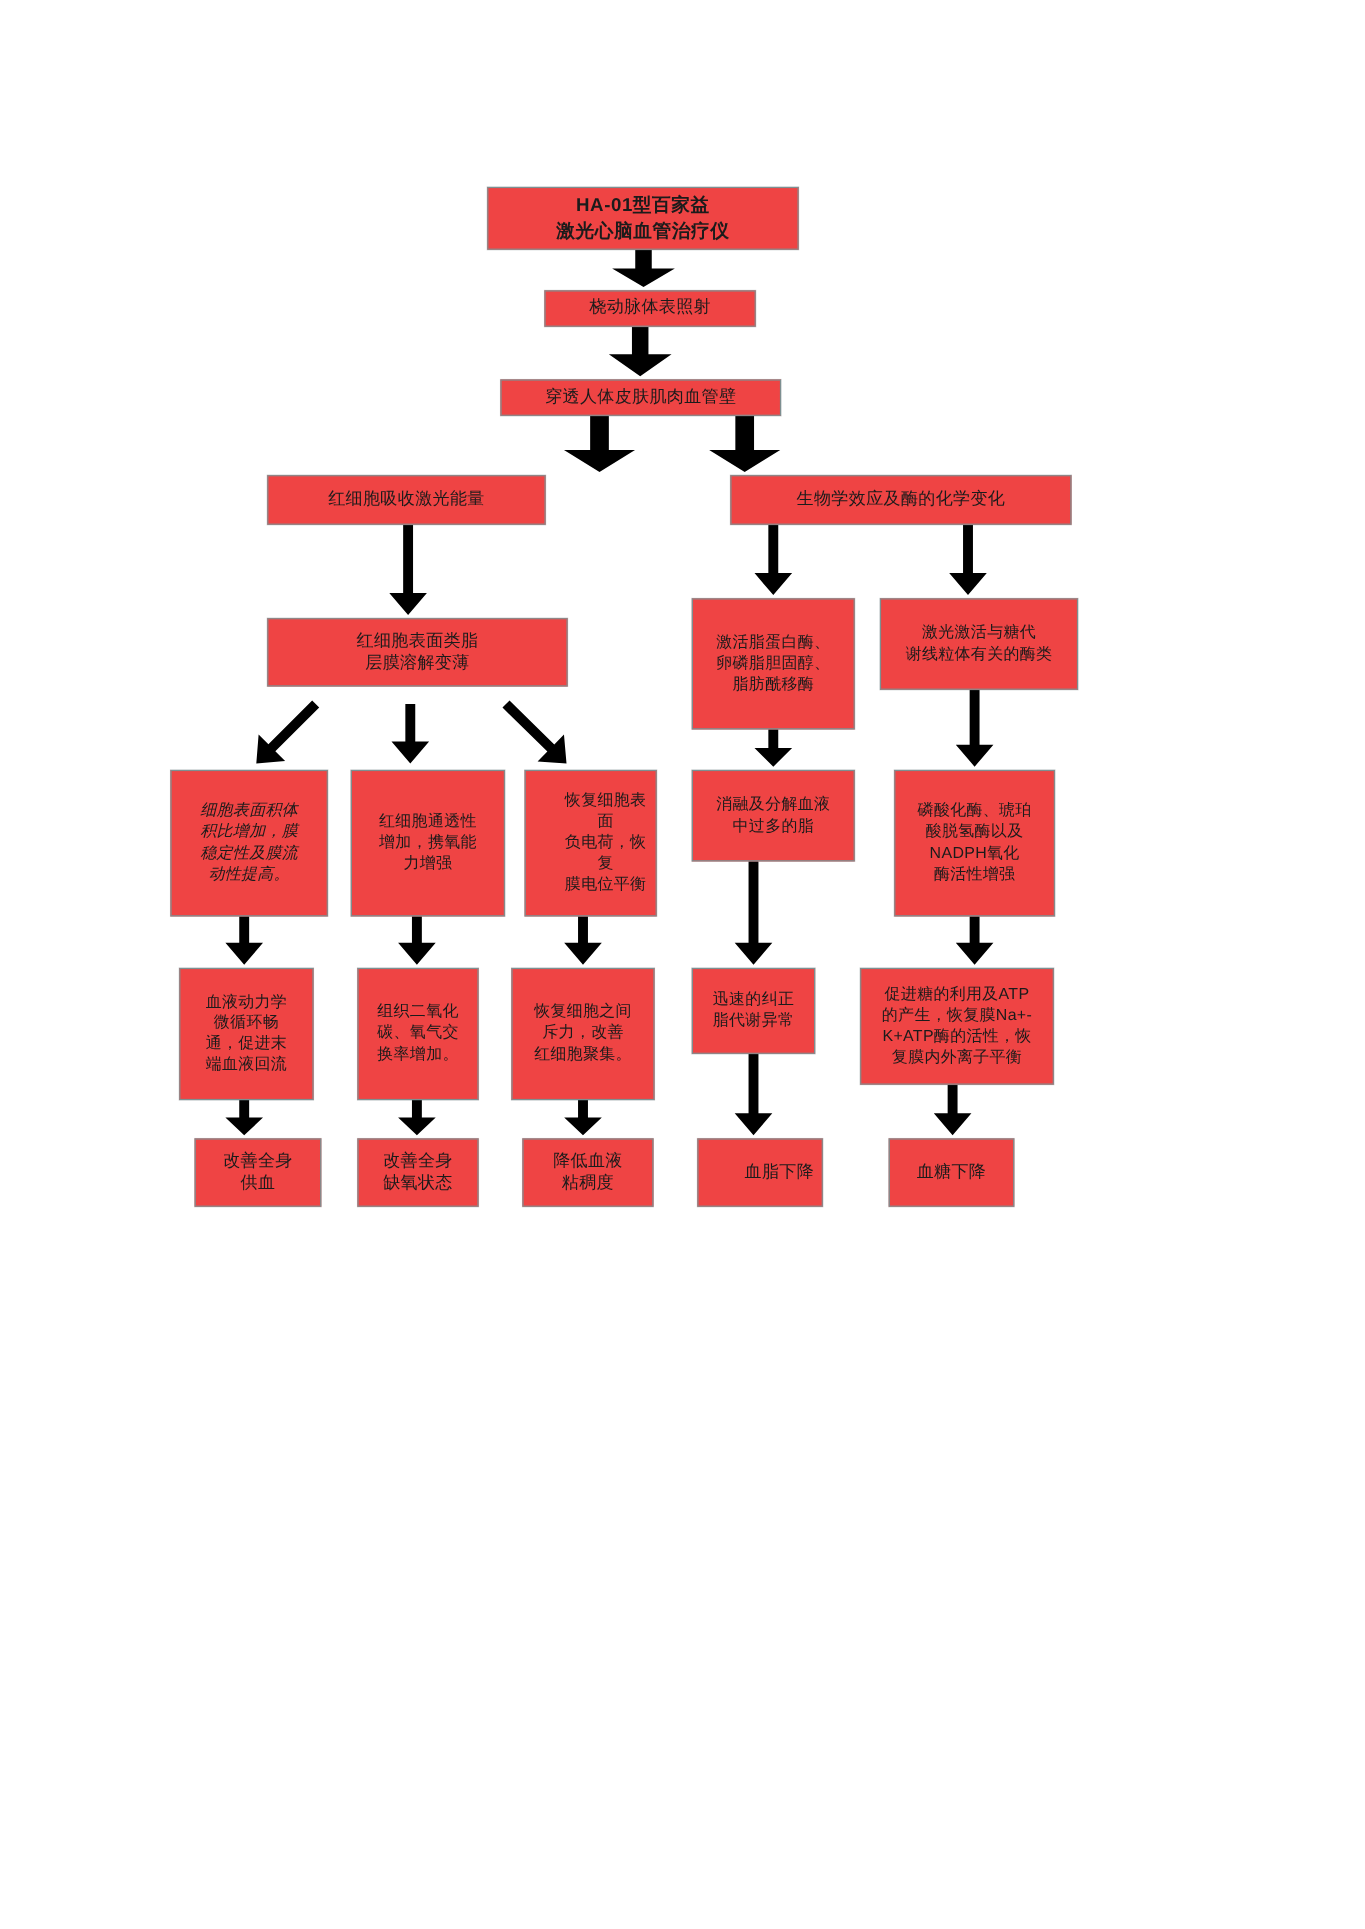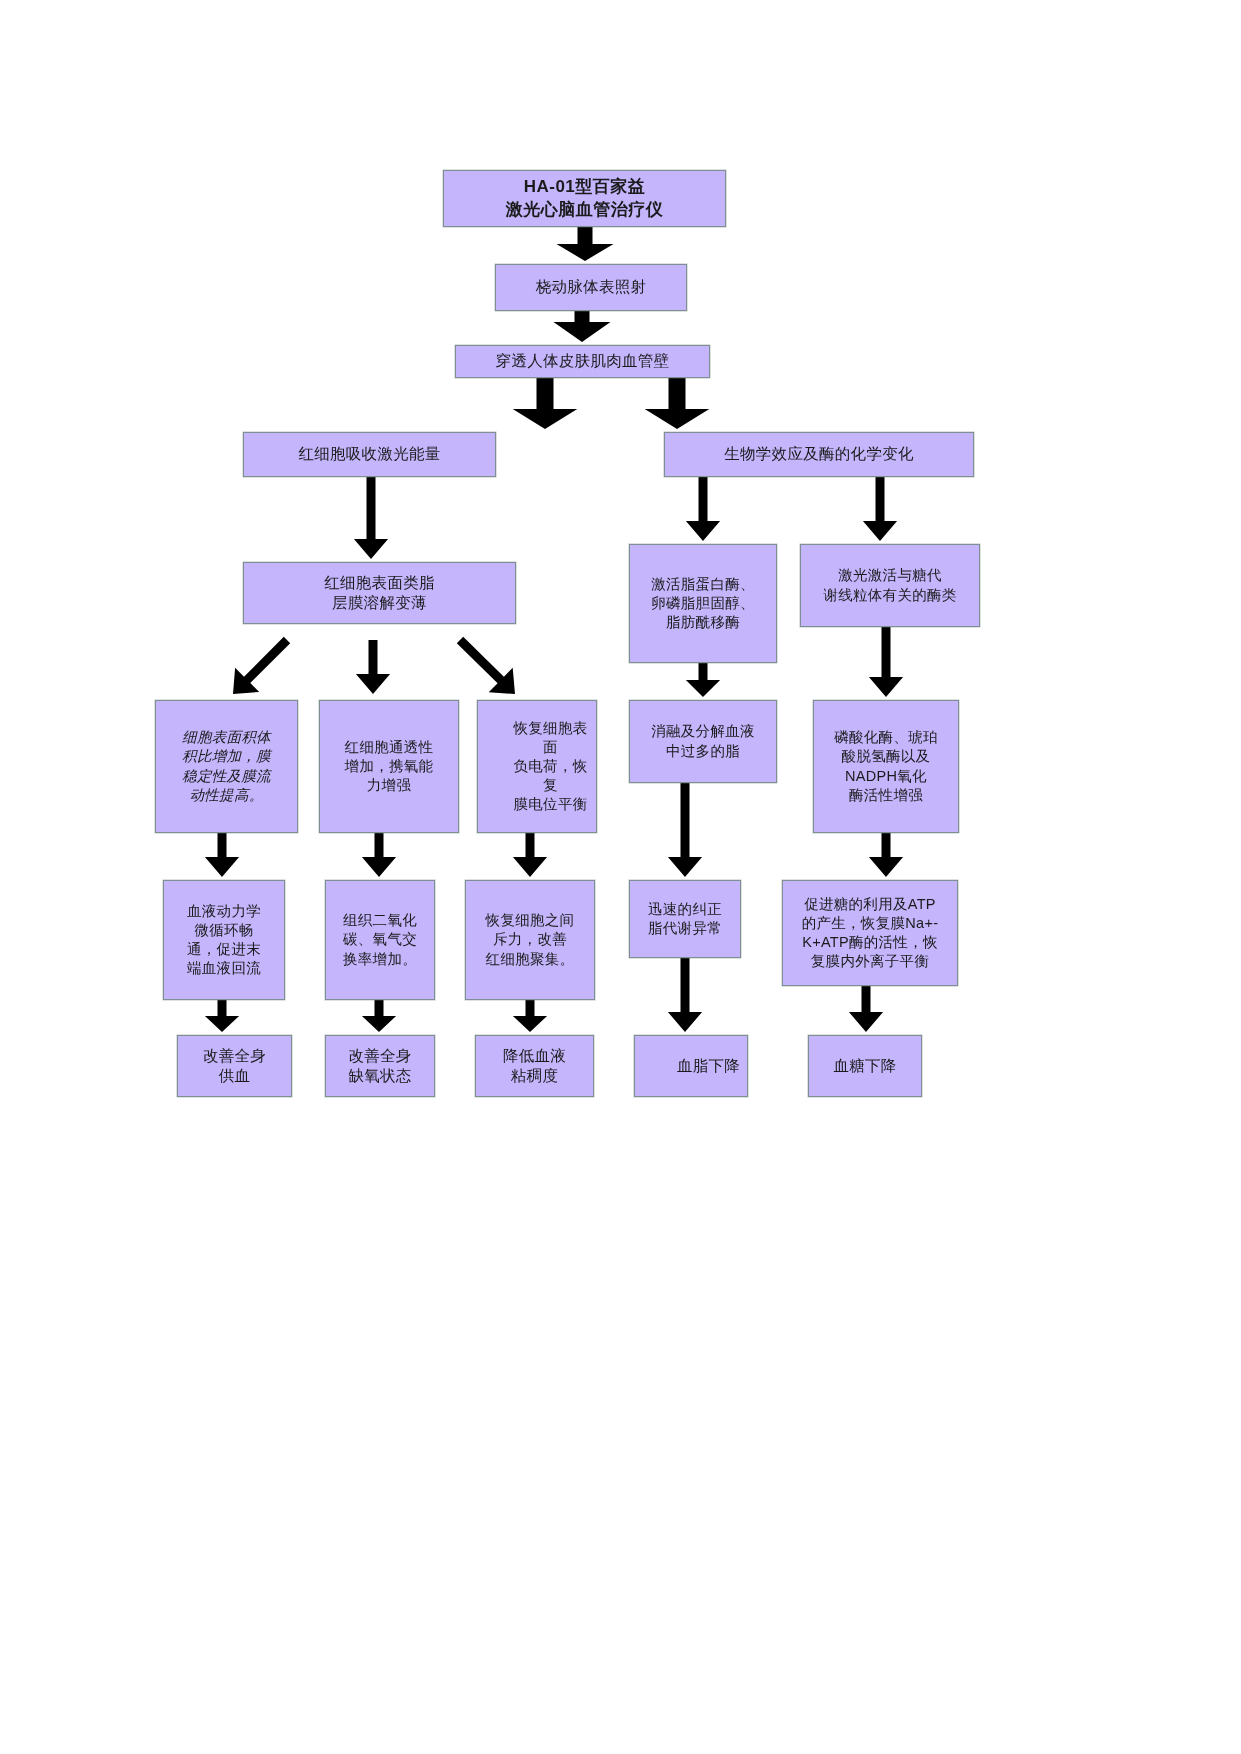--- a/index.html
+++ b/index.html
@@ -16,21 +16,21 @@
   }
   #canvas {
     position: absolute;
     left: 0; top: 0;
     width: 1241px;
     height: 1754px;
   }
   .node {
     position: absolute;
     box-sizing: border-box;
-    background: #c4b5fd;
+    background: #ef4444;
     border: 1px solid #7d8f91;
     color: #1b1b1b;
     display: flex;
     align-items: center;
     justify-content: center;
     text-align: center;
     line-height: 1.32;
     font-size: 15.5px;
     letter-spacing: 0.3px;
     padding: 2px 4px;
@@ -77,21 +77,21 @@
       <polygon points="881.5,833.0 881.5,857.0 868.9,857.0 886.0,877.0 903.1,857.0 890.5,857.0 890.5,833.0" fill="#000000"></polygon>
       <polygon points="217.5,1000.0 217.5,1016.0 204.9,1016.0 222.0,1032.0 239.1,1016.0 226.5,1016.0 226.5,1000.0" fill="#000000"></polygon>
       <polygon points="374.5,1000.0 374.5,1016.0 361.9,1016.0 379.0,1032.0 396.1,1016.0 383.5,1016.0 383.5,1000.0" fill="#000000"></polygon>
       <polygon points="525.5,1000.0 525.5,1016.0 512.9,1016.0 530.0,1032.0 547.1,1016.0 534.5,1016.0 534.5,1000.0" fill="#000000"></polygon>
       <polygon points="680.5,958.0 680.5,1012.0 667.9,1012.0 685.0,1032.0 702.1,1012.0 689.5,1012.0 689.5,958.0" fill="#000000"></polygon>
       <polygon points="861.5,986.0 861.5,1012.0 848.9,1012.0 866.0,1032.0 883.1,1012.0 870.5,1012.0 870.5,986.0" fill="#000000"></polygon>
     </svg>
   <div id="node-layer">
       <div class="node title" style="left: 443px; top: 170px; width: 283px; height: 57px;">HA-01型百家益
 激光心脑血管治疗仪</div>
-      <div class="node" style="left: 495px; top: 264px; width: 192px; height: 47px;">桡动脉体表照射</div>
+      <div class="node" style="left: 495px; top: 264px; width: 192px; height: 33px;">桡动脉体表照射</div>
       <div class="node" style="left: 455px; top: 345px; width: 255px; height: 33px;">穿透人体皮肤肌肉血管壁</div>
       <div class="node" style="left: 243px; top: 432px; width: 253px; height: 45px;">红细胞吸收激光能量</div>
       <div class="node" style="left: 664px; top: 432px; width: 310px; height: 45px;">生物学效应及酶的化学变化</div>
       <div class="node" style="left: 243px; top: 562px; width: 273px; height: 62px;">红细胞表面类脂
 层膜溶解变薄</div>
       <div class="node small" style="left: 629px; top: 544px; width: 148px; height: 119px;">激活脂蛋白酶、
 卵磷脂胆固醇、
 脂肪酰移酶</div>
       <div class="node small" style="left: 800px; top: 544px; width: 180px; height: 83px;">激光激活与糖代
 谢线粒体有关的酶类</div>

